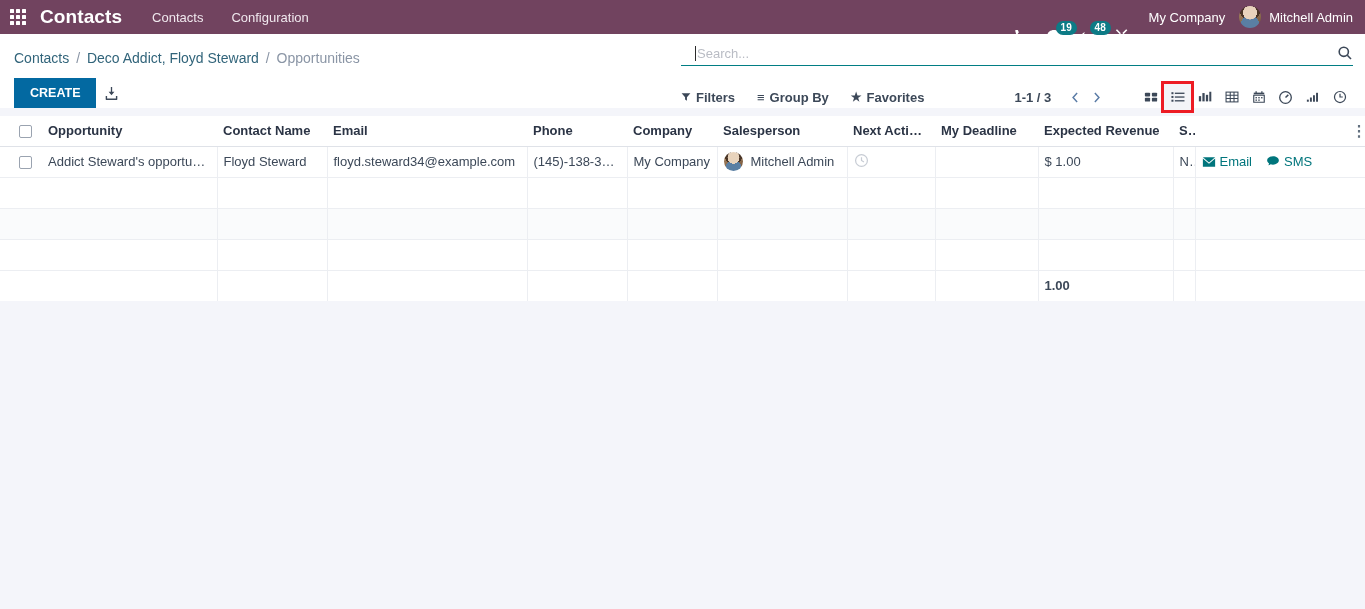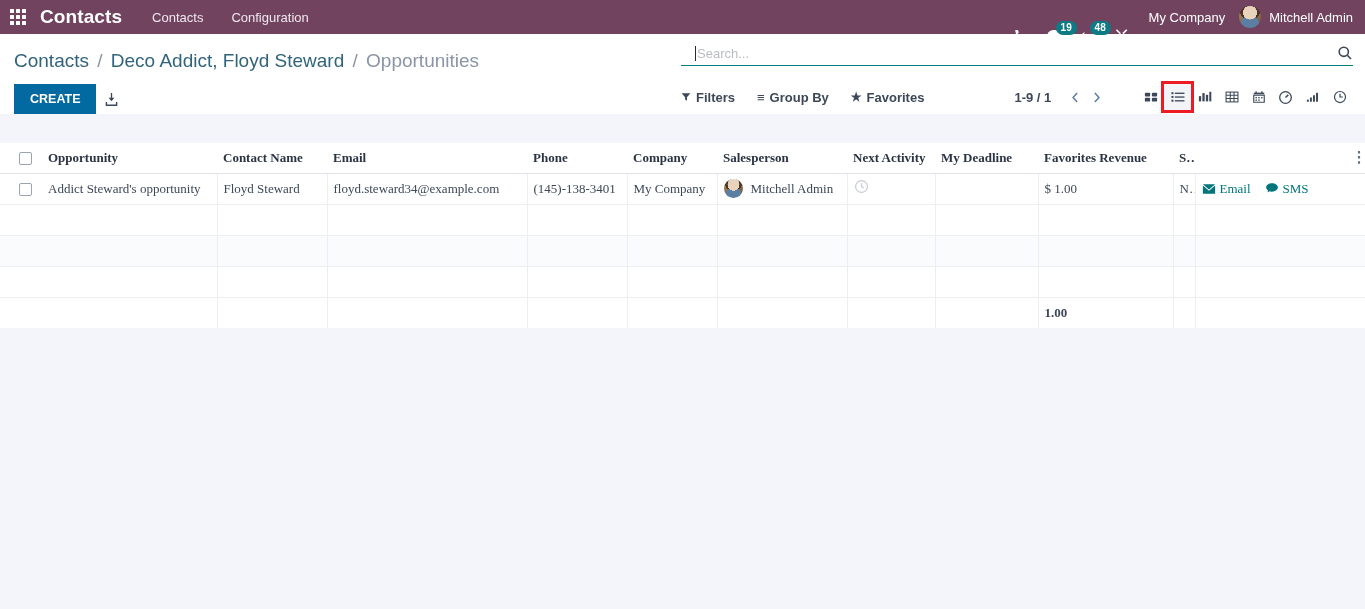--- a/index.html
+++ b/index.html
@@ -43,21 +43,21 @@
       radial-gradient(circle at 50% 85%, #5a7fa3 0 42%, rgba(0,0,0,0) 43%),
       radial-gradient(circle at 50% 18%, #4a3526 0 48%, rgba(0,0,0,0) 49%),
       linear-gradient(160deg, #b08d68, #6d4f37);
     cursor:pointer; flex: 0 0 auto;
   }
   .user-name { font-size: 13px; color:#fff; margin-left: 8px; cursor:pointer; }
 
   
   .control-panel { background:#fff; padding: 0; }
   .cp-row1 { display:flex; align-items:flex-start; padding: 12px 14px 0 14px; }
-  .breadcrumb { font-size: 19px; color: #3d4a5c; padding-top: 4px; }
+  .breadcrumb { font-size: 14px; color: #3d4a5c; padding-top: 4px; }
   .bc-link { color: #31647a; cursor: pointer; }
   .bc-sep { color: #8a95a5; margin: 0 3px; }
   .bc-active { color: #8a95a5; }
 
   .searchbar { position:absolute; left: 681px; top: 45px; width: 672px; }
   .search-wrap { display:flex; align-items:center; border-bottom: 1px solid #017e84; padding-bottom: 4px; padding-left: 14px; }
   .search-caret { width:1px; height:15px; background:#2b2b2b; margin-right:1px; }
   .search-input { border: none; outline: none; flex:1; font-size: 13px; color:#3c3c3c;
     font-family:"Liberation Sans", sans-serif; background: transparent; padding:0; }
   .search-input::placeholder { color:#b9bcc4; }
@@ -205,21 +205,21 @@
       </div>
       <div class="facet">
         <span class="gl" style="font-size:13px;">≡</span>
         <span>Group By</span>
       </div>
       <div class="facet">
         <span class="gl" style="font-size:12px;">★</span>
         <span>Favorites</span>
       </div>
 
-      <div class="pager">1-9 / 1</div>
+      <div class="pager">1-1 / 3</div>
       <div class="pager-nav">
         <span class="pager-btn">
           <svg width="13" height="13" viewBox="0 0 16 16" fill="none" stroke="currentColor" stroke-width="1.8">
               <path d="M10 2.5 5 8l5 5.5"></path>
             </svg>
         </span>
         <span class="pager-btn">
           <svg width="13" height="13" viewBox="0 0 16 16" fill="none" stroke="currentColor" stroke-width="1.8">
               <path d="M6 2.5 11 8l-5 5.5"></path>
             </svg>
@@ -289,21 +289,21 @@
         <div class="view-btn">
           <svg width="14" height="14" viewBox="0 0 16 16" fill="none" stroke="currentColor" stroke-width="1.4">
             <circle cx="8" cy="8" r="6.3"></circle>
               <path d="M8 4.2V8h3.2"></path>
           </svg>
         </div>
       </div>
     </div>
   </div>
 
-  <div class="list-wrap" style="margin-top:29px;font-family:Liberation Serif, serif;">
+  <div class="list-wrap" style="margin-top:8px;">
     <table class="olist">
       <colgroup>
         <col style="width:42px">
           <col style="width:175px">
           <col style="width:110px">
           <col style="width:200px">
         <col style="width:100px">
           <col style="width:90px">
           <col style="width:130px">
           <col style="width:88px">
@@ -319,21 +319,21 @@
             <span class="obox"></span>
           </th>
           <th>Opportunity</th>
           <th>Contact Name</th>
           <th>Email</th>
           <th>Phone</th>
           <th>Company</th>
           <th>Salesperson</th>
           <th>Next Activity</th>
           <th>My Deadline</th>
-          <th>Favorites Revenue</th>
+          <th>Expected Revenue</th>
           <th>Stage</th>
           <th></th>
           <th class="opt-col">
             <span class="dots">⋮</span>
           </th>
         </tr>
       </thead>
       <tbody>
         <tr>
           <td class="cell-check">

